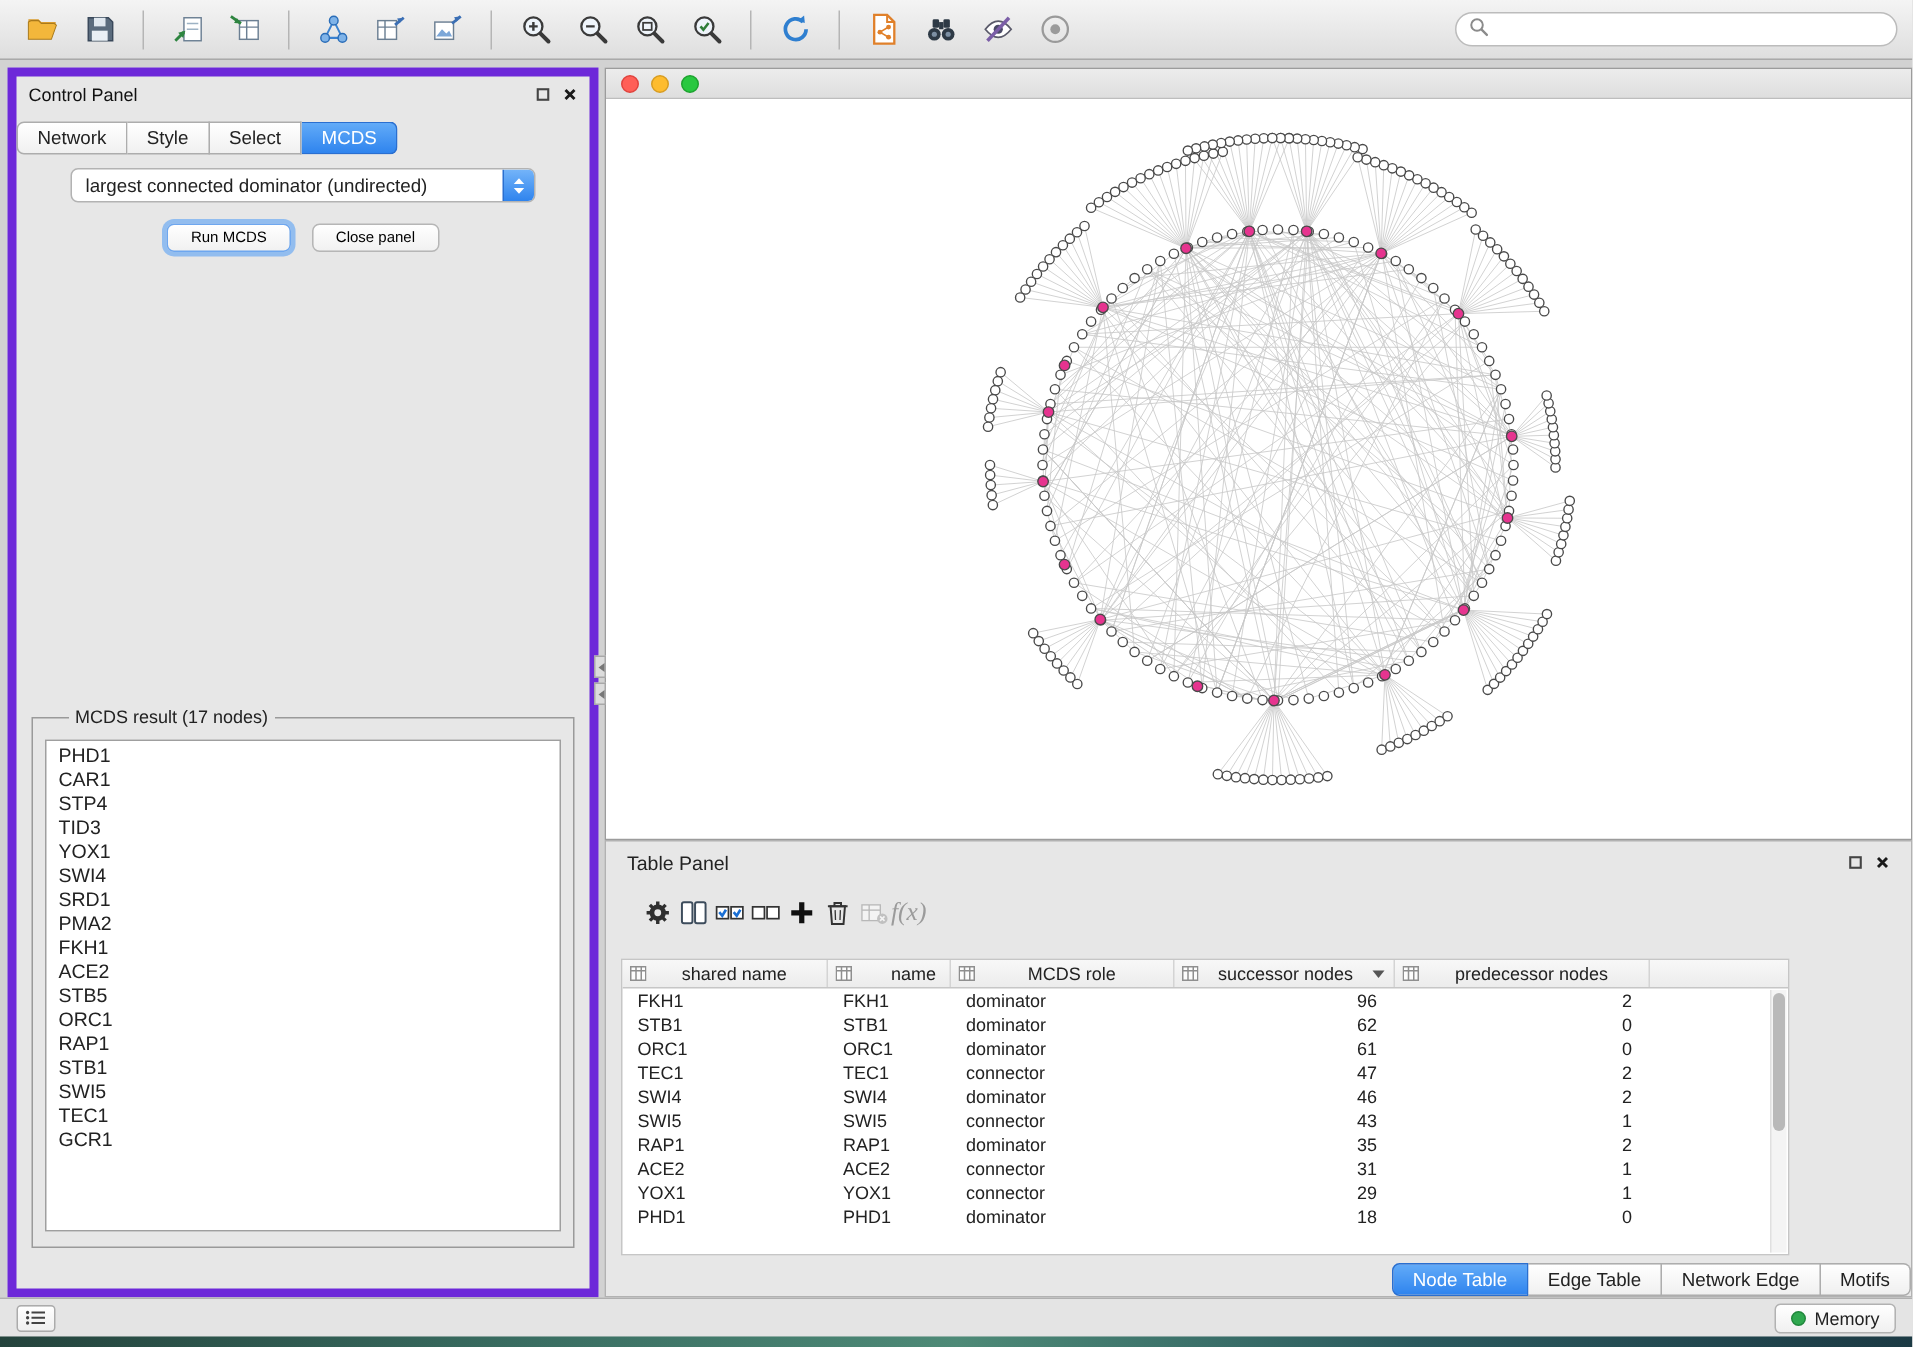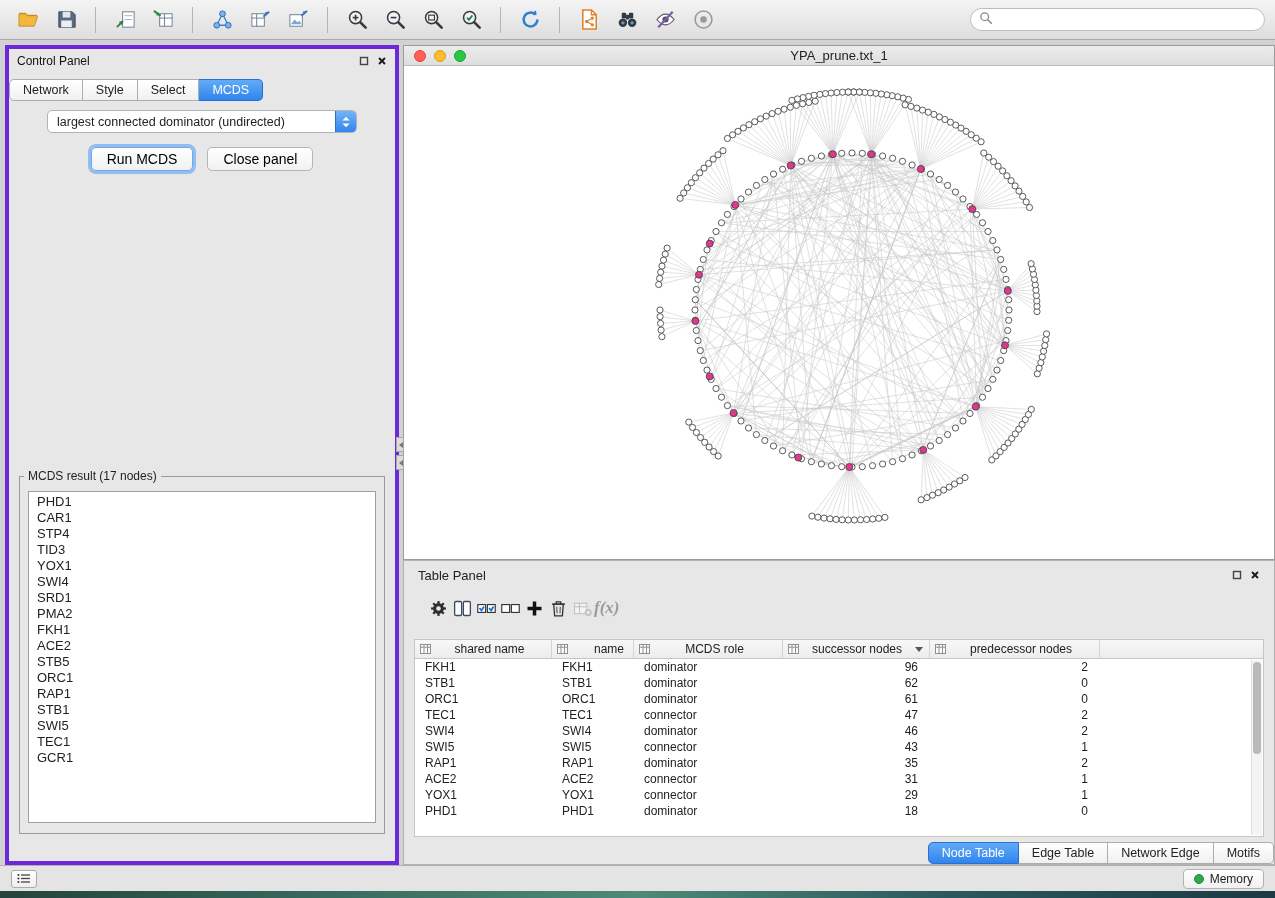--- a/index.html
+++ b/index.html
@@ -14,43 +14,43 @@
   .tb-groups { display:flex; align-items:center; gap:2px; }
   .tb-btn { width:36px; height:32px; border:none; background:transparent; display:flex; align-items:center; justify-content:center; }
   .tb-btn svg { width:23px; height:23px; }
   .tb-divider { width:1px; height:26px; background:#b5b5b5; margin:0 9px; }
   .search { margin-left:auto; width:295px; height:23px; background:#fff; border:1px solid #bcbcbc;
     border-radius:12px; display:flex; align-items:center; padding:0 8px; gap:5px; }
   .search input { border:none; outline:none; flex:1; font-size:12px; background:transparent; }
 
   
   .control-panel { position:absolute; left:5px; top:45px; width:394px; height:820px;
-    background:#e7e7e7; border:4px solid #6d28d9; }
+    background:#e7e7e7; border:6px solid #6d28d9; }
   .cp-header { height:23px; display:flex; align-items:center; padding:0 8px; font-size:12px; color:#111; }
   .win-btns { margin-left:auto; display:flex; gap:8px; align-items:center; }
   .win-btns span { display:inline-flex; cursor:default; }
   .seg-row { display:flex; margin-top:7px; }
   .seg-tabs { display:inline-flex; }
   .seg { padding:3px 13px; font-size:12.5px; color:#222; background:linear-gradient(#ffffff,#f0f0f0);
     border:1px solid #adadad; border-left:none; cursor:default; }
   .seg:first-child { border-left:1px solid #adadad; border-radius:5px 0 0 5px; }
   .seg:last-child { border-radius:0 5px 5px 0; }
   .seg.active { background:linear-gradient(#62abf8,#2f84ee); color:#fff; border-color:#2a6fd0; }
   .opt-label { text-align:center; margin-top:20px; font-size:13px; }
   .dropdown { width:310px; height:23px; margin:9px auto 0; background:#fff; border:1px solid #b3b3b3;
     border-radius:5px; display:flex; align-items:center; overflow:hidden; }
   .dd-text { flex:1; padding-left:9px; font-size:12.5px; white-space:nowrap; }
   .dd-cap { width:21px; height:100%; background:linear-gradient(#74b4f9,#2f84ee); display:flex; align-items:center; justify-content:center; border-left:1px solid #2a6fd0; }
   .btn-row { display:flex; justify-content:center; gap:14px; margin-top:14px; }
   .mac-btn { background:linear-gradient(#ffffff,#f1f1f1); border:1px solid #b6b6b6; border-radius:5px;
-    padding:3px 15px; font-size:14px; font-family:"Liberation Sans",sans-serif; }
+    padding:3px 15px; font-size:10px; font-family:"Liberation Sans",sans-serif; }
   .mac-btn.focus { box-shadow:0 0 0 3px rgba(77,155,245,.55); border-color:#6ea7ef; }
   .result-box { position:absolute; left:10px; right:10px; top:420px; bottom:27px;
     border:1px solid #9a9a9a; padding:4px; background:#e7e7e7; }
-  .result-box legend { font-size:12px; padding:0 4px; margin-left:0; }
+  .result-box legend { font-size:12px; padding:0 4px; margin-left:20px; }
   .result-list { position:absolute; left:4px; right:4px; top:4px; bottom:4px; background:#fff;
     border:1px solid #9f9f9f; overflow:hidden; padding:2px 0; }
   .result-item { font-size:13px; line-height:16px; padding-left:8px; }
 
   
   .net-window { position:absolute; left:403px; top:45px; width:872px; height:515px;
     background:#fff; border:1px solid #9c9c9c; }
   .net-titlebar { height:20px; background:linear-gradient(#ececec,#dedede); border-bottom:1px solid #bdbdbd;
     display:flex; align-items:center; padding:0 10px; position:relative; }
   .tl { width:12px; height:12px; border-radius:50%; margin-right:8px; }
@@ -60,25 +60,25 @@
   .net-title { position:absolute; left:0; right:0; text-align:center; font-size:13px; color:#222; pointer-events:none; }
   .net-canvas { position:absolute; left:0; top:20px; width:870px; height:493px; background:#fff; }
 
   .split-btn { position:absolute; width:8px; height:15px; background:#dcdcdc; border:1px solid #a8a8a8;
     display:flex; align-items:center; justify-content:center; }
   .split-btn::after { content:""; border:3px solid transparent; border-right:4px solid #777; margin-right:2px; }
 
   
   .table-panel { position:absolute; left:403px; top:560px; width:872px; height:305px; background:#e7e7e7; border:1px solid #b2b2b2; }
   .tp-header { height:28px; display:flex; align-items:center; padding:0 14px; font-size:13px; }
-  .tp-toolbar { height:38px; display:flex; align-items:center; padding-left:22px;font-weight:bold; }
+  .tp-toolbar { height:38px; display:flex; align-items:center; padding-left:22px; }
   .tp-btn { width:24px; height:24px; border:none; background:transparent; display:flex; align-items:center; justify-content:center; }
   .tp-btn svg { width:21px; height:21px; }
   .fx-label { font-family:"Liberation Serif", serif; font-style:italic; font-size:17px; color:#9b9b9b; }
-  .table-wrap { position:absolute; left:10px; top:78px; width:850px; height:198px; background:#fff; border:1px solid #c6c6c6; overflow:hidden; }
+  .table-wrap { position:absolute; left:10px; top:78px; width:779px; height:198px; background:#fff; border:1px solid #c6c6c6; overflow:hidden; }
   .thead { display:flex; height:19px; background:linear-gradient(#f8f8f8,#ececec); border-bottom:1px solid #c6c6c6; }
   .th { display:flex; align-items:center; border-right:1px solid #d4d4d4; position:relative; padding:0 3px; }
   .th-ic { display:inline-flex; margin-left:2px; }
   .th-label { flex:1; text-align:center; font-size:12px; color:#222; white-space:nowrap; overflow:hidden; }
   .th-menu { width:0; height:0; border:4px solid transparent; border-top:5px solid #555; margin:4px 3px 0 0; }
   .th-filler { border-right:none; }
   .tr { display:flex; height:16px; align-items:center; }
   .td { font-size:12px; white-space:nowrap; overflow:hidden; padding-left:10px; }
   .td.num { text-align:right; padding-left:0; padding-right:12px; }
   .vscroll { position:absolute; right:1px; top:20px; bottom:1px; width:11px; background:#f4f4f4; border-left:1px solid #e0e0e0; }
@@ -306,21 +306,20 @@
           </div>
       </div>
     </fieldset>
   </div>
 
   <div class="net-window">
     <div class="net-titlebar">
       <span class="tl red"></span>
       <span class="tl yellow"></span>
       <span class="tl green"></span>
-      <span class="net-title">YPA_prune.txt_1</span>
     </div>
     <svg class="net-canvas" id="net-canvas" viewBox="0 0 870 493">
         <g stroke="#c8c8c8" stroke-width="0.55" fill="none">
           <line x1="596.7" y1="193.5" x2="317.5" y2="156.8"></line>
           <line x1="517.4" y1="103.2" x2="296.3" y2="284.6"></line>
           <line x1="369.5" y1="380.0" x2="517.4" y2="103.2"></line>
           <line x1="337.0" y1="133.0" x2="543.6" y2="368.6"></line>
           <line x1="535.2" y1="374.5" x2="417.4" y2="398.0"></line>
           <line x1="330.0" y1="347.5" x2="508.1" y2="99.0"></line>
           <line x1="437.7" y1="400.7" x2="407.4" y2="395.7"></line>

